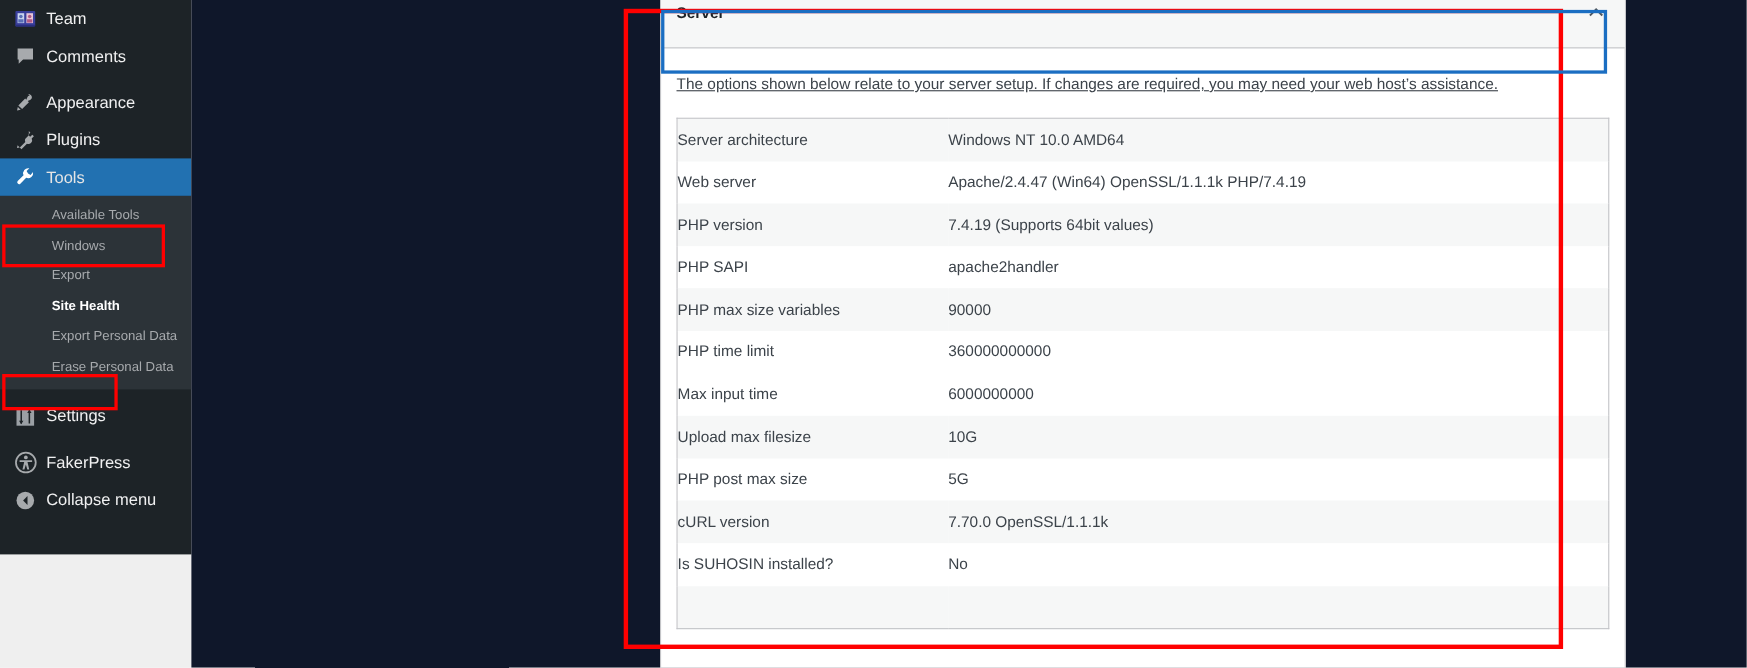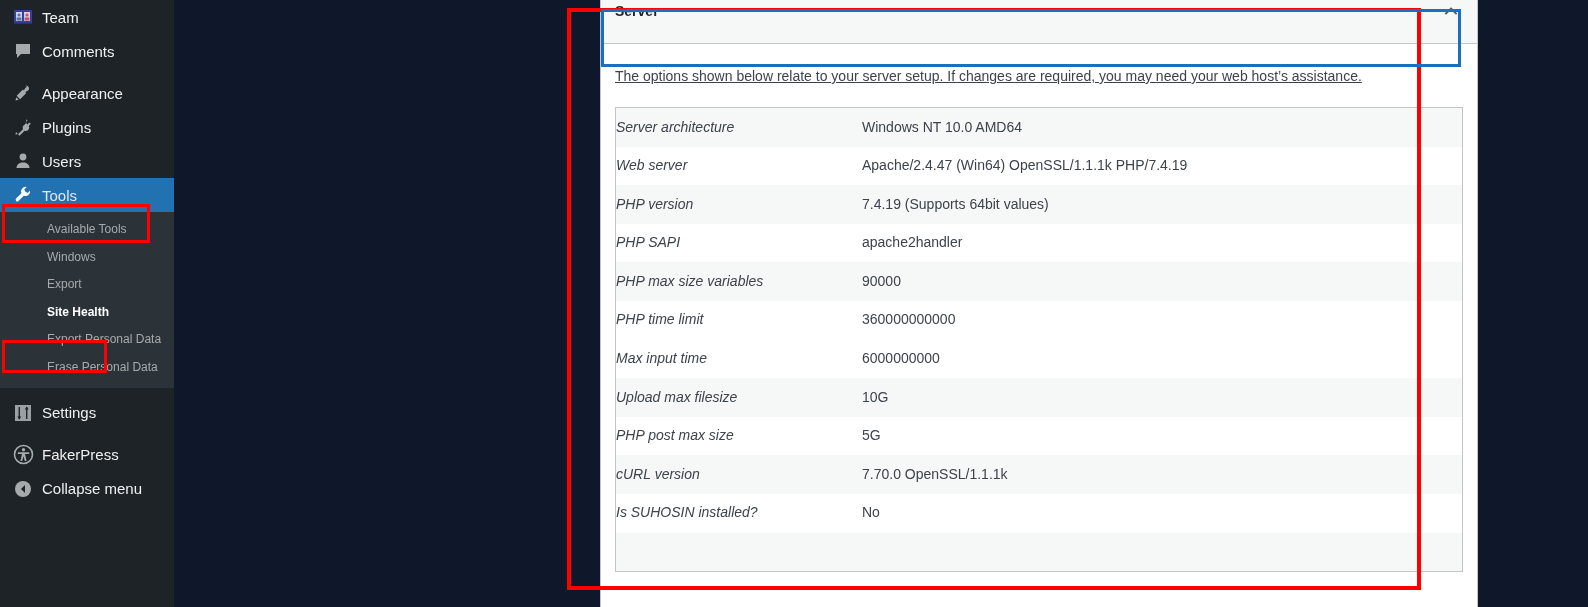--- a/index.html
+++ b/index.html
@@ -15,21 +15,21 @@
     font-family: "Liberation Sans", sans-serif;
     font-size: 14px;
     color: #3c434a;
   }
 
   
   #adminmenu {
     position: absolute;
     left: 0; top: 0;
     width: 174px;
-    height: 607px;
+    height: 504px;
     background: #1d2327;
     overflow: hidden;
   }
   .menu-top {
     position: relative;
     display: flex;
     align-items: center;
     height: 34px;
     padding-left: 12px;
     box-sizing: border-box;
@@ -147,21 +147,21 @@
   table.info-table td {
     padding: 0;
     height: 38.6px;
     font-size: 14px;
     color: #3c434a;
     vertical-align: middle;
     line-height: 1.4;
   }
   table.info-table tr.odd { background: #f6f7f7; }
   table.info-table tr.even { background: #ffffff; }
-  td.k { width: 246px; padding-left: 12px; font-style: italic; }
+  td.k { width: 246px; padding-left: 12px; }
   td.v { padding-left: 6px; }
 
   
   #content-anno {
     position: absolute;
     left: 567px;
     top: 8px;
     width: 854px;
     height: 582px;
     border: 4px solid #ff0000;
@@ -227,29 +227,20 @@
   <div class="menu-top">
     <span class="mi">
       <svg width="20" height="20" viewBox="0 0 20 20">
         <path d="M13.2 2.2l1.4 1.4-2 2 1.8 1.8 2-2 1.4 1.4-2 2a3.5 3.5 0 01-4.3 4.9l-5 5-1.5-1.5 5-5A3.5 3.5 0 0111.2 8l2-2z" fill="#a7aaad"></path>
         <path d="M3 15l2 2-2.6.6z" fill="#a7aaad"></path>
       </svg>
     </span>
     <span class="mlabel">Plugins</span>
   </div>
 
-  <div class="menu-top">
-    <span class="mi">
-      <svg width="20" height="20" viewBox="0 0 20 20">
-        <circle cx="10" cy="6" r="3.4" fill="#a7aaad"></circle>
-        <path d="M3.5 17c0-3.6 2.9-5.6 6.5-5.6s6.5 2 6.5 5.6z" fill="#a7aaad"></path>
-      </svg>
-    </span>
-    <span class="mlabel">Users</span>
-  </div>
 
   <div class="menu-top current">
     <span class="mi">
       <svg width="20" height="20" viewBox="0 0 20 20">
         <path d="M17 5.4a4.6 4.6 0 01-6.2 5.3l-5.3 5.3a1.7 1.7 0 01-2.4-2.4l5.3-5.3A4.6 4.6 0 0113.7 2l-2.5 2.5 1.3 2.3 2.3 1.3z" fill="#ffffff"></path>
       </svg>
     </span>
     <span class="mlabel">Tools</span>
 
   </div>

